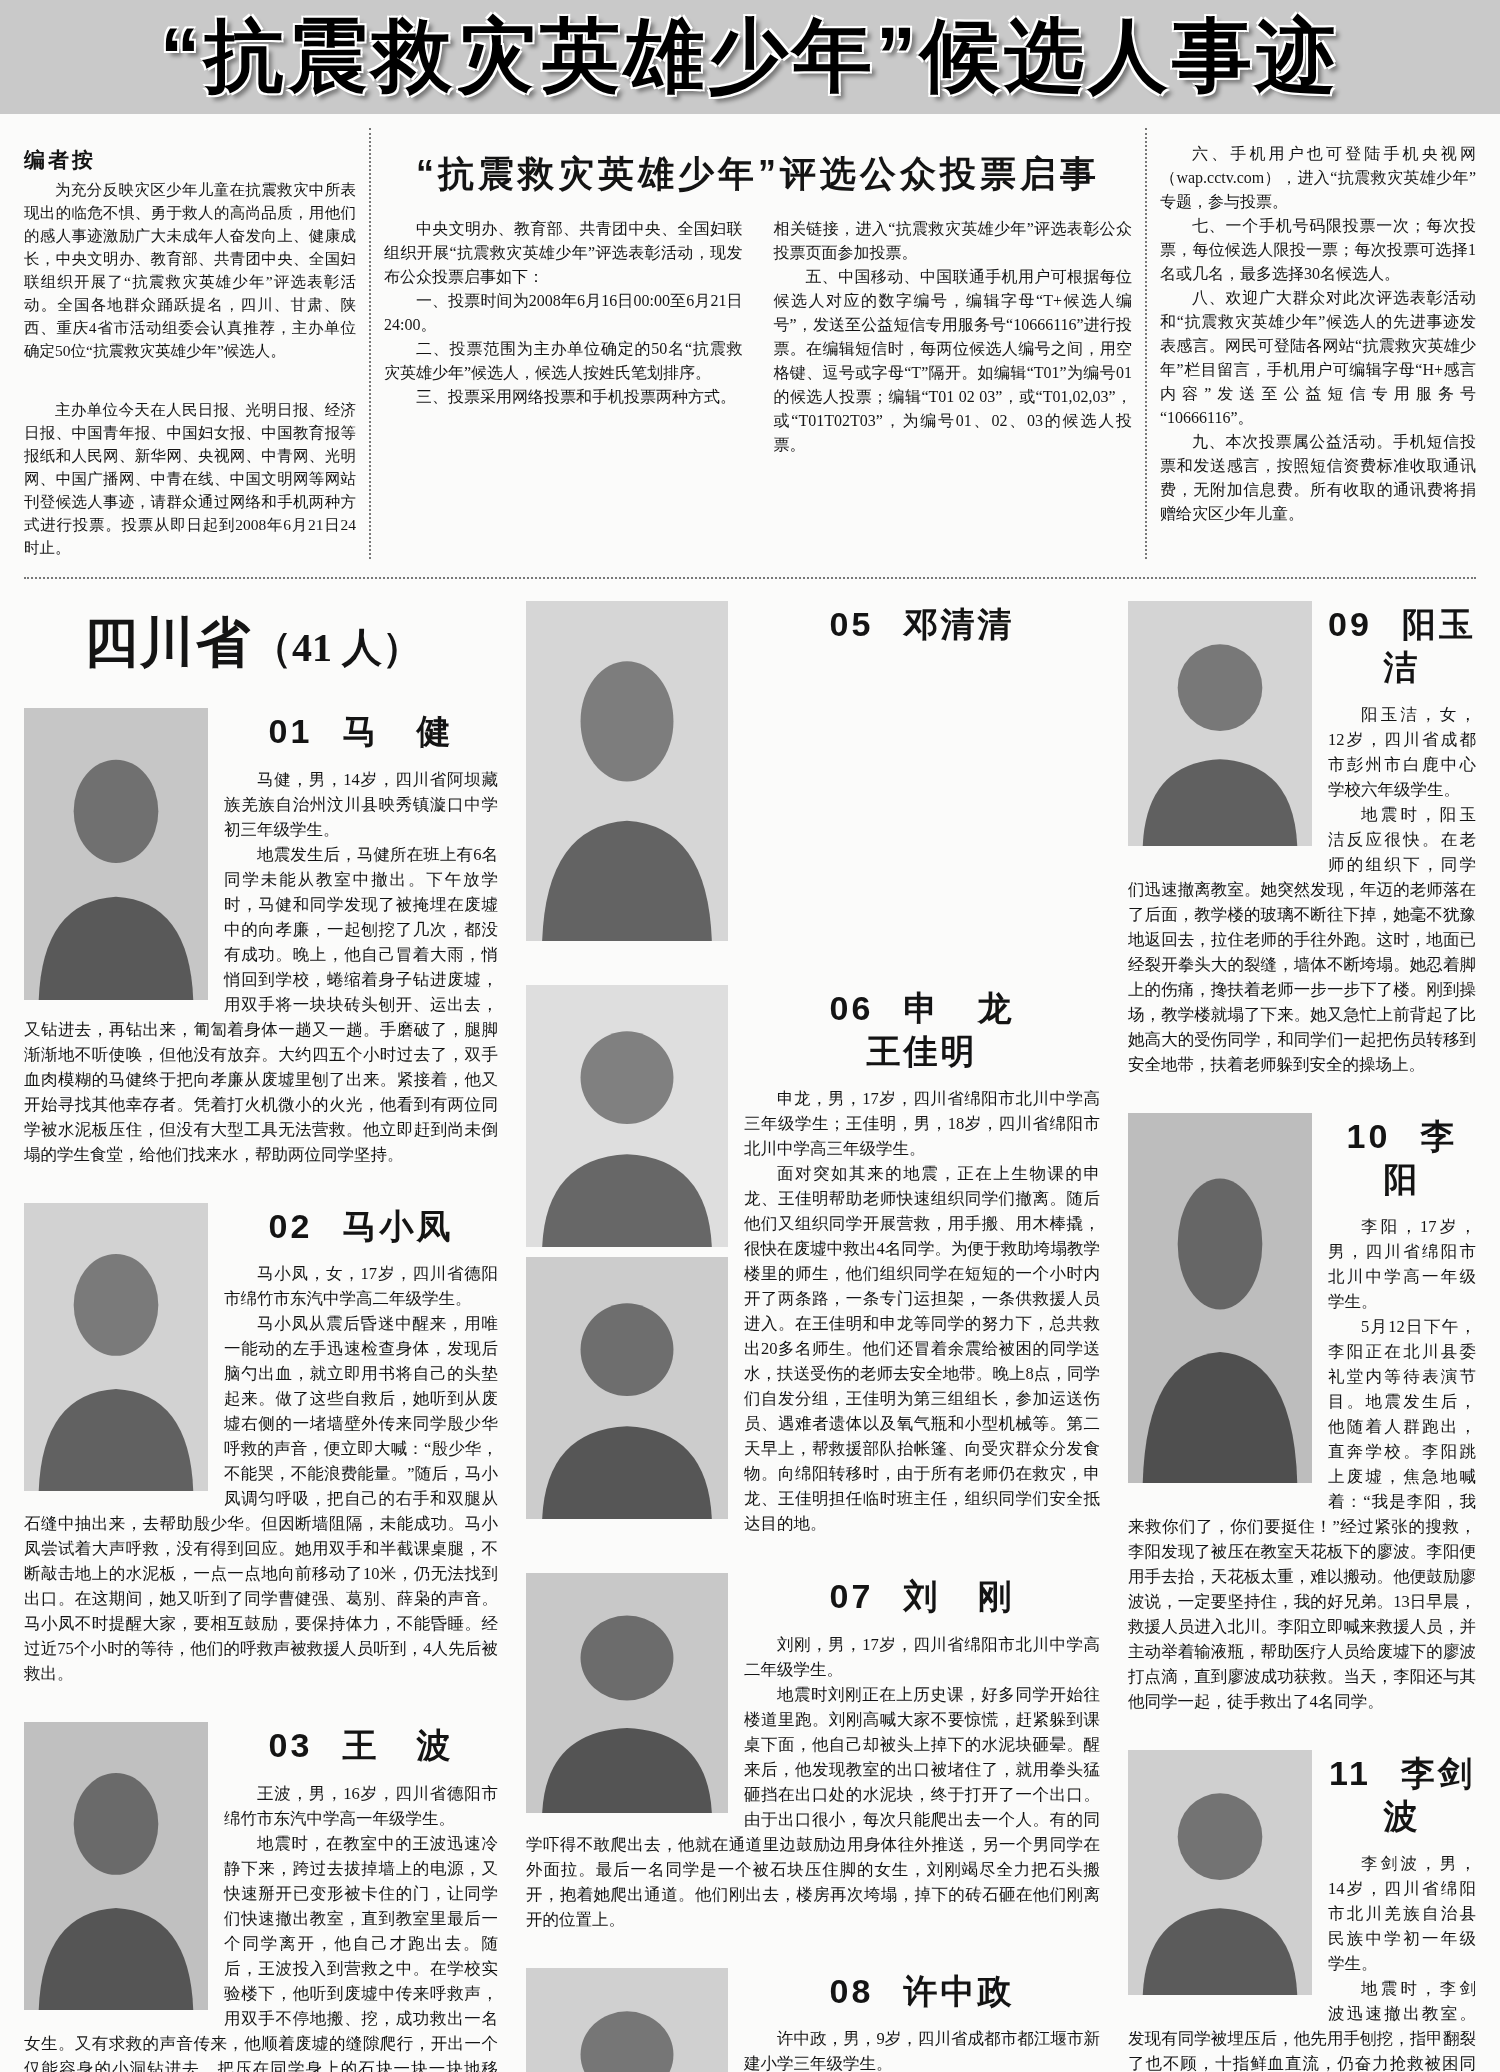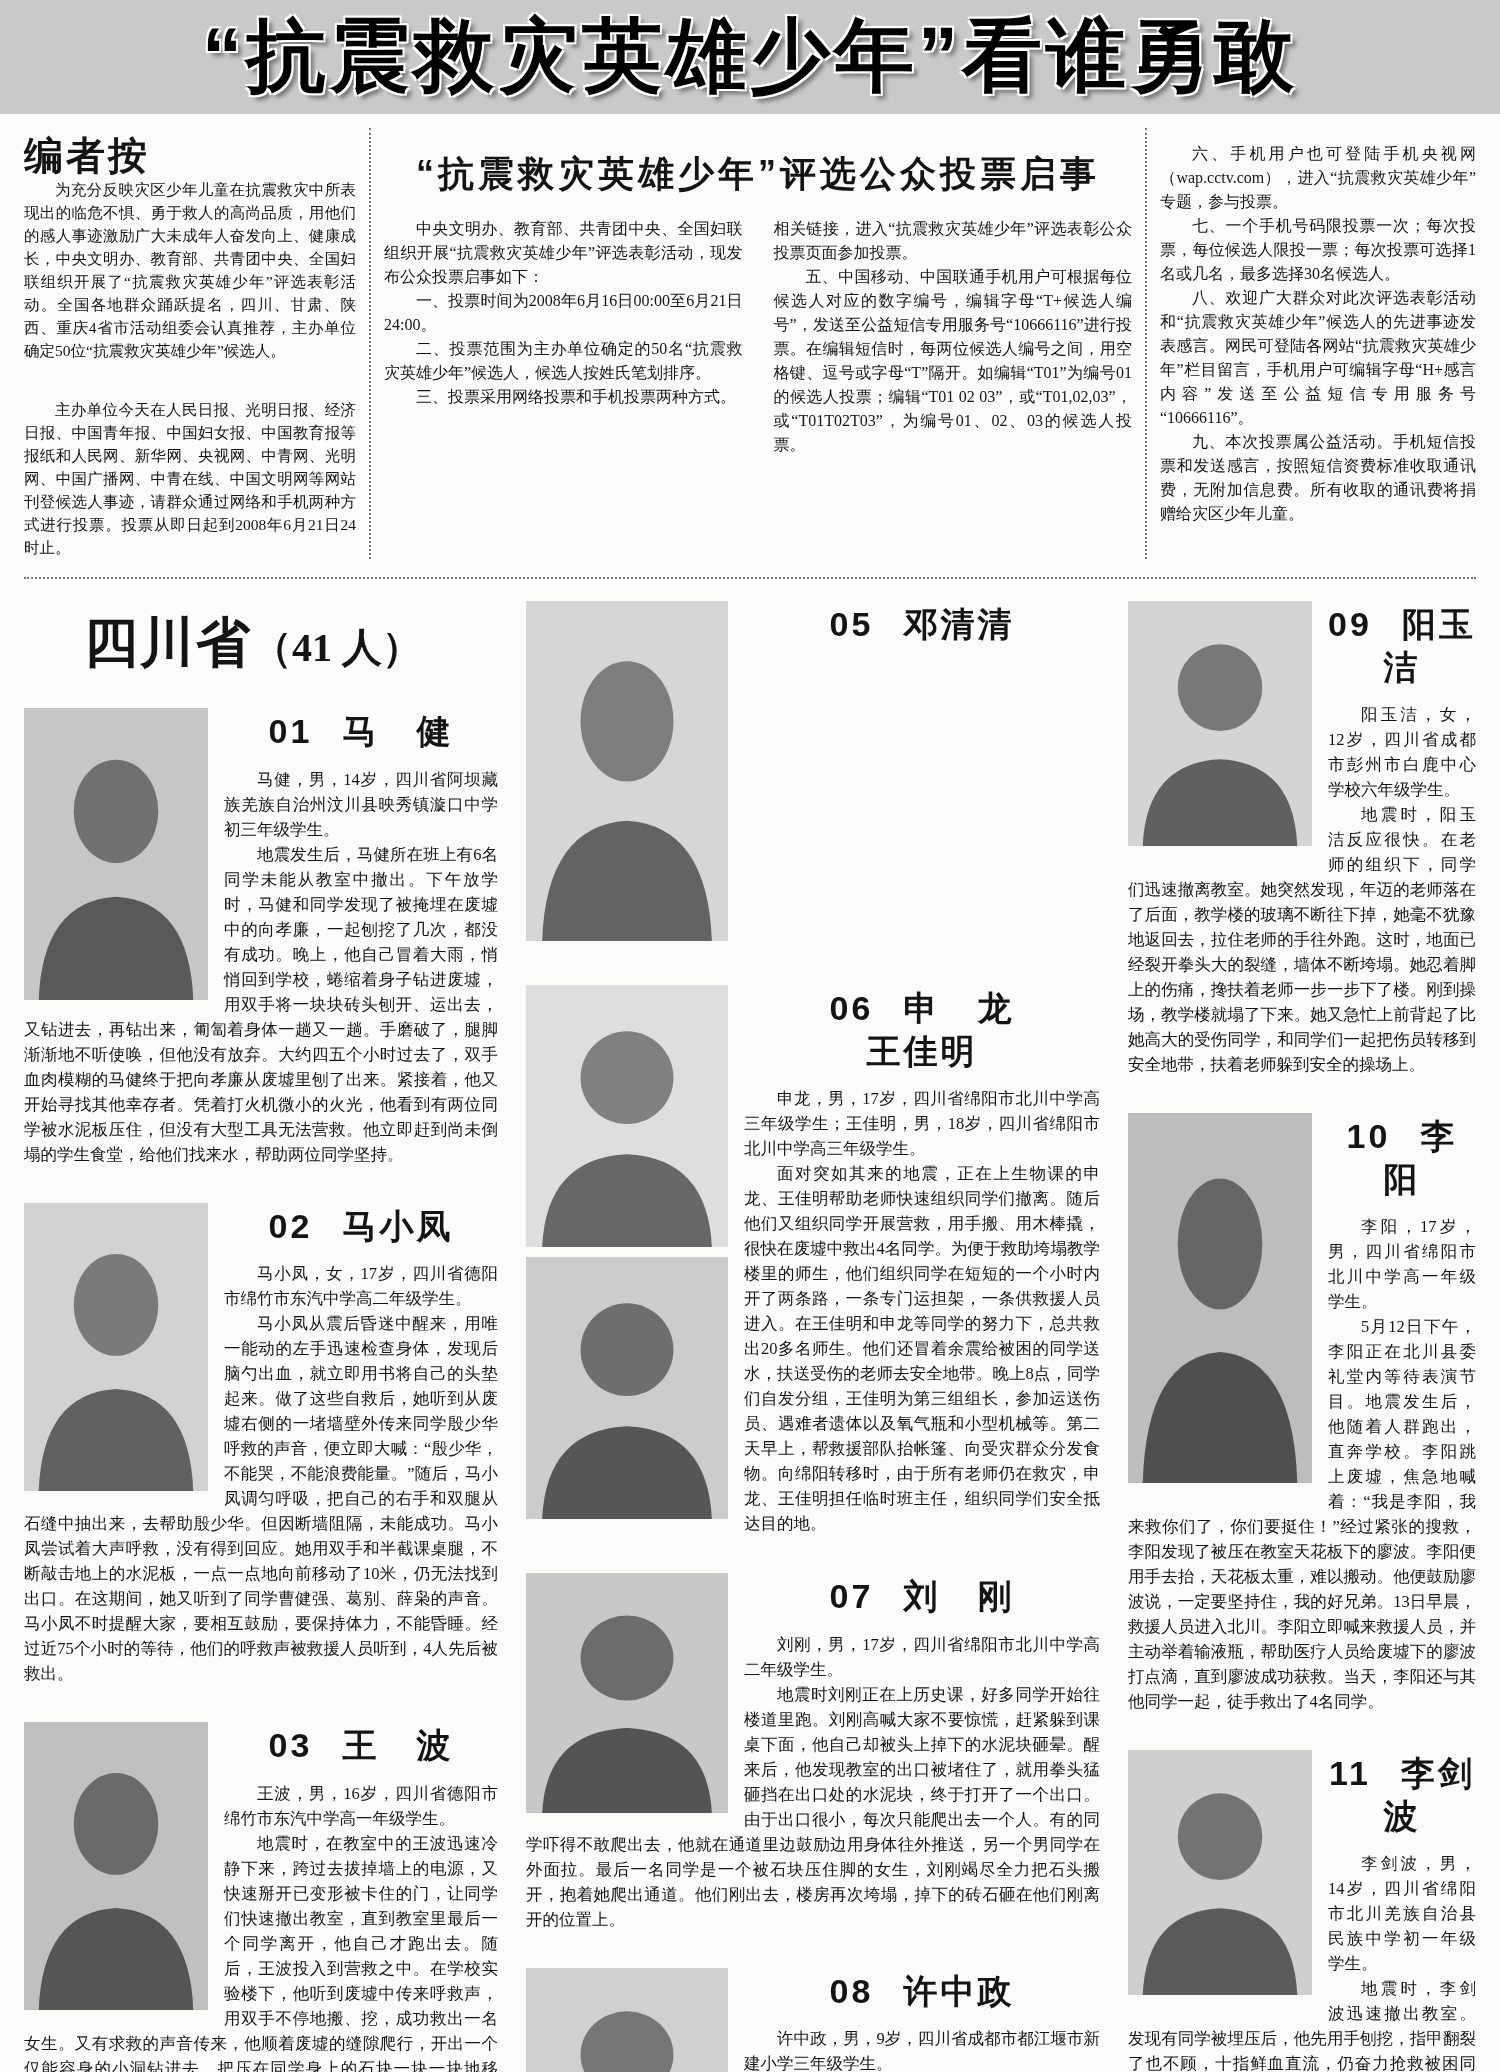--- a/index.html
+++ b/index.html
@@ -14,21 +14,21 @@
   }
   .masthead h1{
     font-family:"Liberation Sans", sans-serif; font-weight:900; font-size:80px; letter-spacing:4px; color:#000;
     text-shadow:2px 2px 0 #fff,-2px -2px 0 #fff,2px -2px 0 #fff,-2px 2px 0 #fff,5px 5px 4px rgba(0,0,0,.4);
     white-space:nowrap;
   }
   
   .top{ display:flex; padding:14px 24px 0 24px; }
   .ed-note{ width:332px; font-size:15.5px; line-height:23px; text-align:justify; padding-top:14px; }
   .ed-label{
-    float:left; font-family:Liberation Mono, monospace; font-weight:bold; font-size:39px;
+    float:left; font-family:Liberation Sans, sans-serif; font-weight:bold; font-size:21px;
     letter-spacing:3px; margin:6px 10px 6px 0;
   }
   .ed-note p{ text-indent:2em;margin-top:36px; }
   .vdots{ border-left:2px dotted #777; margin:0 13px; }
   .notice{ flex:1; padding-top:8px; }
   .notice-title{
     text-align:center; font-family:"Liberation Sans",sans-serif; font-weight:bold;
     font-size:36px; letter-spacing:4px; margin:14px 0 18px 0; white-space:nowrap;
   }
   .notice-cols{ display:flex; gap:31px; font-size:16px; line-height:24px; text-align:justify; }
@@ -60,21 +60,21 @@
   .c-no{ margin-right:30px; }
   .c-name2{ display:block; }
   .c-p{ font-size:16.5px; line-height:25px; text-align:justify; text-indent:2em; }
   .photo-stack .ph{ background:#cfcfcf; box-shadow:0 0 0 1px #bdbdbd inset; margin-bottom:10px; }
   .photo-stack .ph svg{ display:block; width:100%; height:100%; }
 </style>
 </head>
 <body>
 
 <header class="masthead">
-  <h1>“抗震救灾英雄少年”看谁勇敢</h1>
+  <h1>“抗震救灾英雄少年”候选人事迹</h1>
 </header>
 
 <section class="top">
   <div class="ed-note">
     <b class="ed-label">编者按</b>
     <p>为充分反映灾区少年儿童在抗震救灾中所表现出的临危不惧、勇于救人的高尚品质，用他们的感人事迹激励广大未成年人奋发向上、健康成长，中央文明办、教育部、共青团中央、全国妇联组织开展了“抗震救灾英雄少年”评选表彰活动。全国各地群众踊跃提名，四川、甘肃、陕西、重庆4省市活动组委会认真推荐，主办单位确定50位“抗震救灾英雄少年”候选人。</p>
     <p>主办单位今天在人民日报、光明日报、经济日报、中国青年报、中国妇女报、中国教育报等报纸和人民网、新华网、央视网、中青网、光明网、中国广播网、中青在线、中国文明网等网站刊登候选人事迹，请群众通过网络和手机两种方式进行投票。投票从即日起到2008年6月21日24时止。</p>
   </div>
   <div class="vdots"></div>
   <div class="notice">

